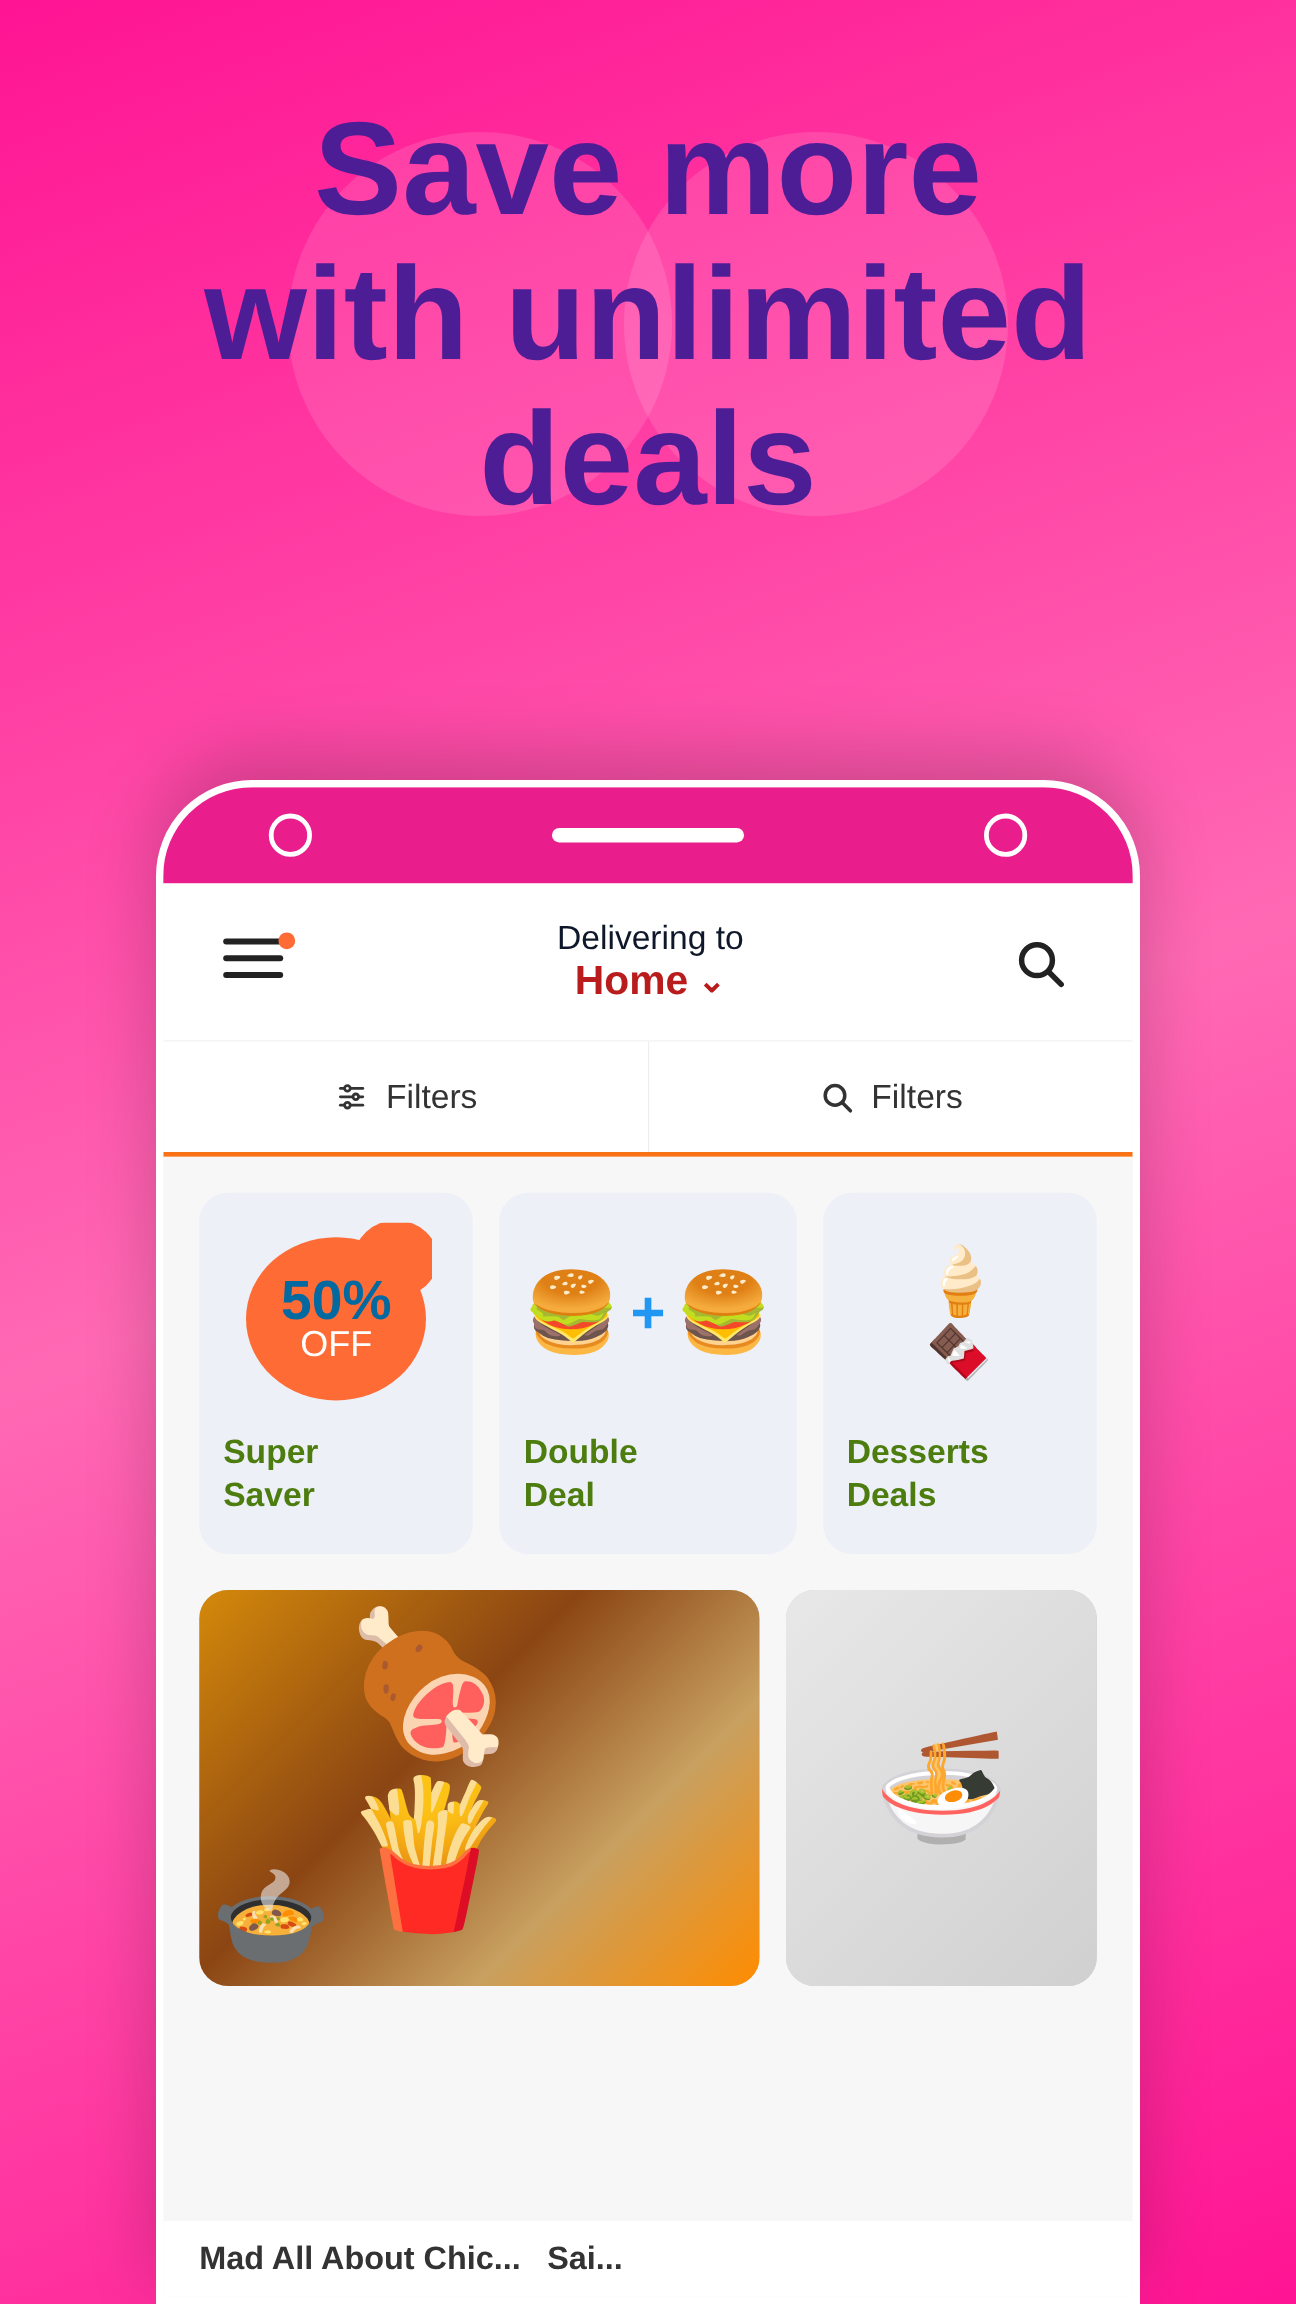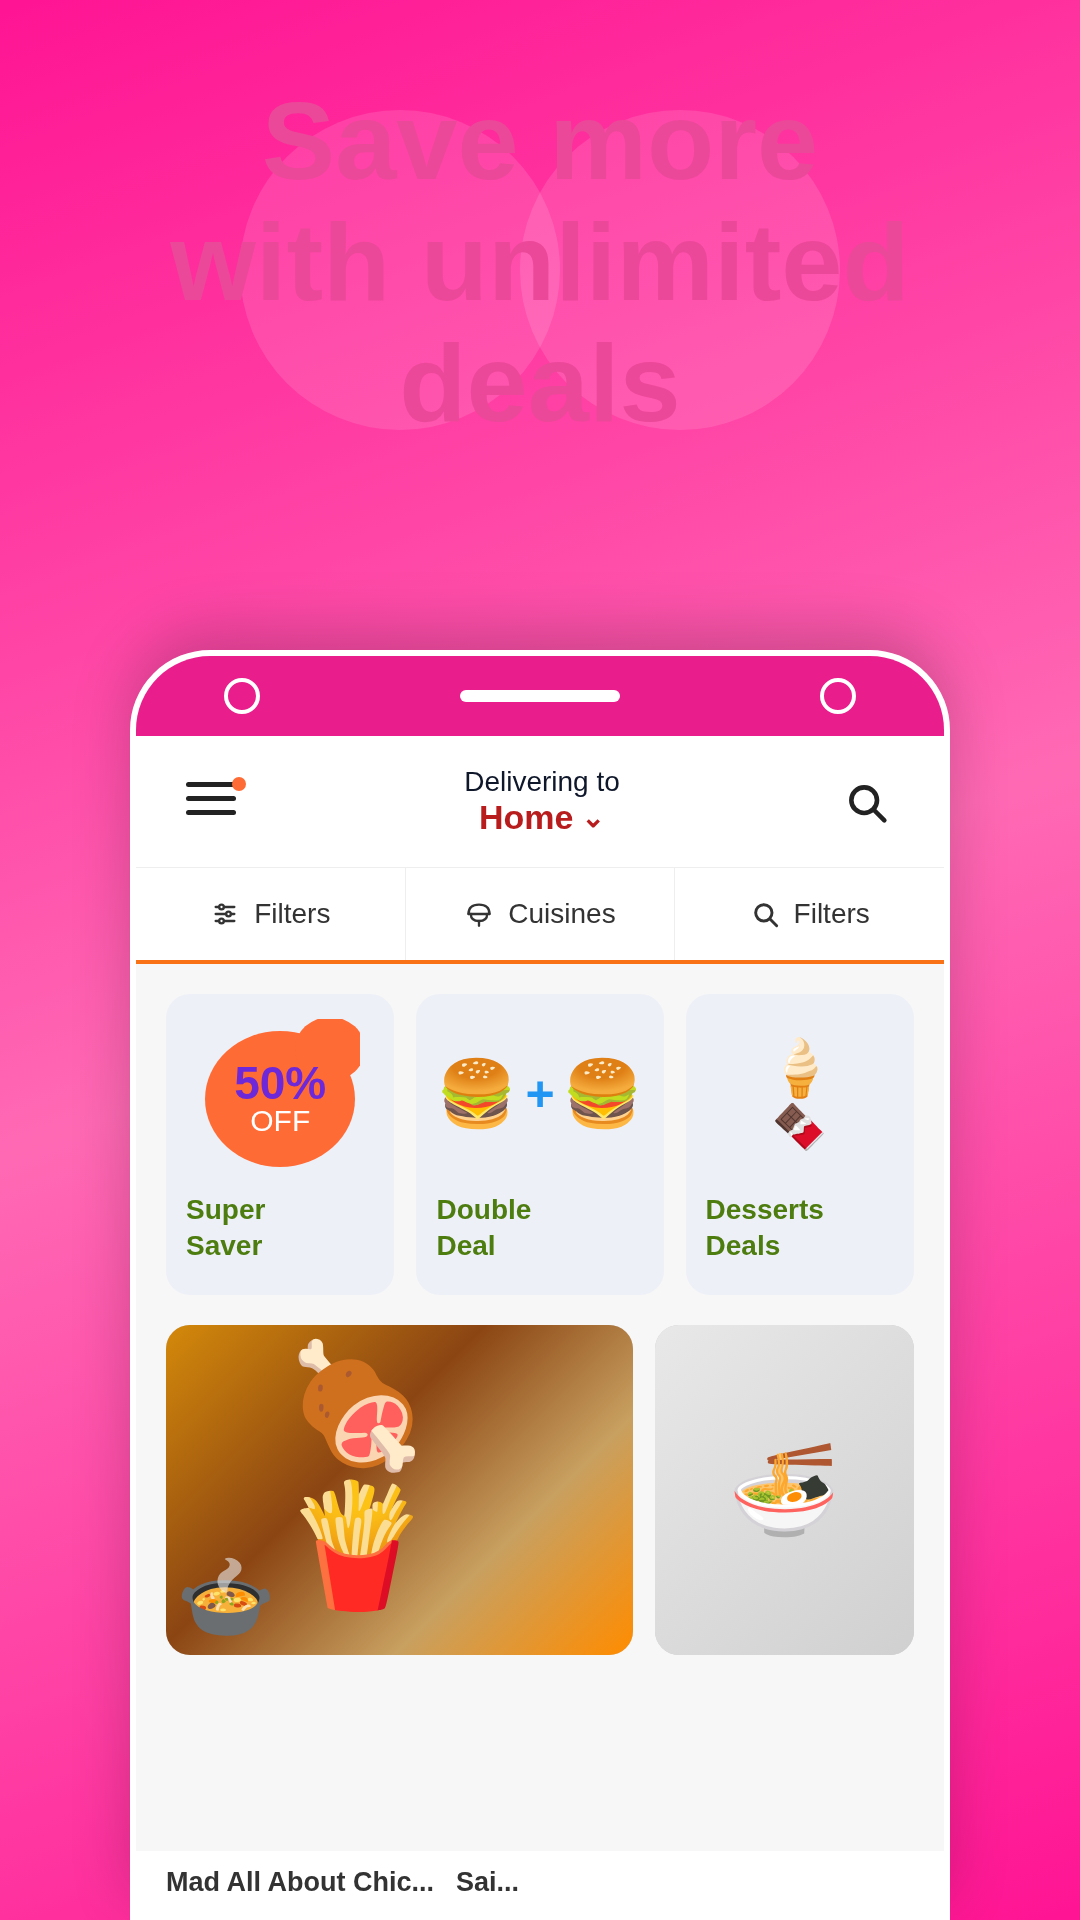--- a/index.html
+++ b/index.html
@@ -19,21 +19,21 @@
       width: 100%;
       padding: 80px 60px 40px;
       text-align: center;
       position: relative;
       z-index: 2;
     }
 
     .hero-title {
       font-size: 110px;
       font-weight: 900;
-      color: #ec4899;
+      color: #4c1d95;
       line-height: 1.1;
       text-shadow: none;
     }
 
     
     .deco-circles {
       position: absolute;
       top: 60px;
       left: 50%;
       transform: translateX(-50%);
@@ -402,49 +402,40 @@
           <line x1="4" y1="6" x2="20" y2="6"></line>
           <line x1="4" y1="12" x2="20" y2="12"></line>
           <line x1="4" y1="18" x2="20" y2="18"></line>
           <circle cx="9" cy="6" r="2" fill="white" stroke="#333" stroke-width="2"></circle>
           <circle cx="15" cy="12" r="2" fill="white" stroke="#333" stroke-width="2"></circle>
           <circle cx="9" cy="18" r="2" fill="white" stroke="#333" stroke-width="2"></circle>
         </svg>
         <span>Filters</span>
       </div>
       <div class="filter-item">
-        <svg width="30" height="28" viewBox="0 0 24 24" fill="none" stroke="#333" stroke-width="2" stroke-linecap="round">
-          <path d="M3 12 Q3 4 12 4 Q21 4 21 12"></path>
-          <line x1="3" y1="12" x2="21" y2="12"></line>
-          <path d="M5 12 Q5 18 12 18 Q19 18 19 12"></path>
-          <line x1="12" y1="18" x2="12" y2="22"></line>
-        </svg>
-        <span>Cuisines</span>
-      </div>
-      <div class="filter-item">
         <svg width="30" height="28" viewBox="0 0 24 24" fill="none" stroke="#333" stroke-width="2.5" stroke-linecap="round">
           <circle cx="11" cy="11" r="7"></circle>
           <line x1="16.5" y1="16.5" x2="22" y2="22"></line>
         </svg>
         <span>Filters</span>
       </div>
     </div>
 
     <div class="deals-row">
 
       <div class="deal-card">
         <div class="deal-card-image">
           <div style="position:relative; width:160px; height:150px;">
             
             <svg viewBox="0 0 160 150" width="160" height="150">
               <ellipse cx="80" cy="80" rx="75" ry="68" fill="#ff6b35"></ellipse>
               <ellipse cx="130" cy="30" rx="35" ry="32" fill="#ff6b35"></ellipse>
             </svg>
             <div style="position:absolute;top:50%;left:50%;transform:translate(-50%,-45%);text-align:center;">
-              <div style="font-size:46px;font-weight:900;color:#6d28d9;line-height:1;">50%</div>
+              <div style="font-size:46px;font-weight:900;color:#0369a1;line-height:1;">50%</div>
               <div style="font-size:30px;font-weight:400;color:white;line-height:1;">OFF</div>
             </div>
           </div>
         </div>
         <div class="deal-card-title">Super<br>Saver</div>
       </div>
 
       <div class="deal-card">
         <div class="deal-card-image">
           <div style="display:flex; align-items:center; gap:8px;">

